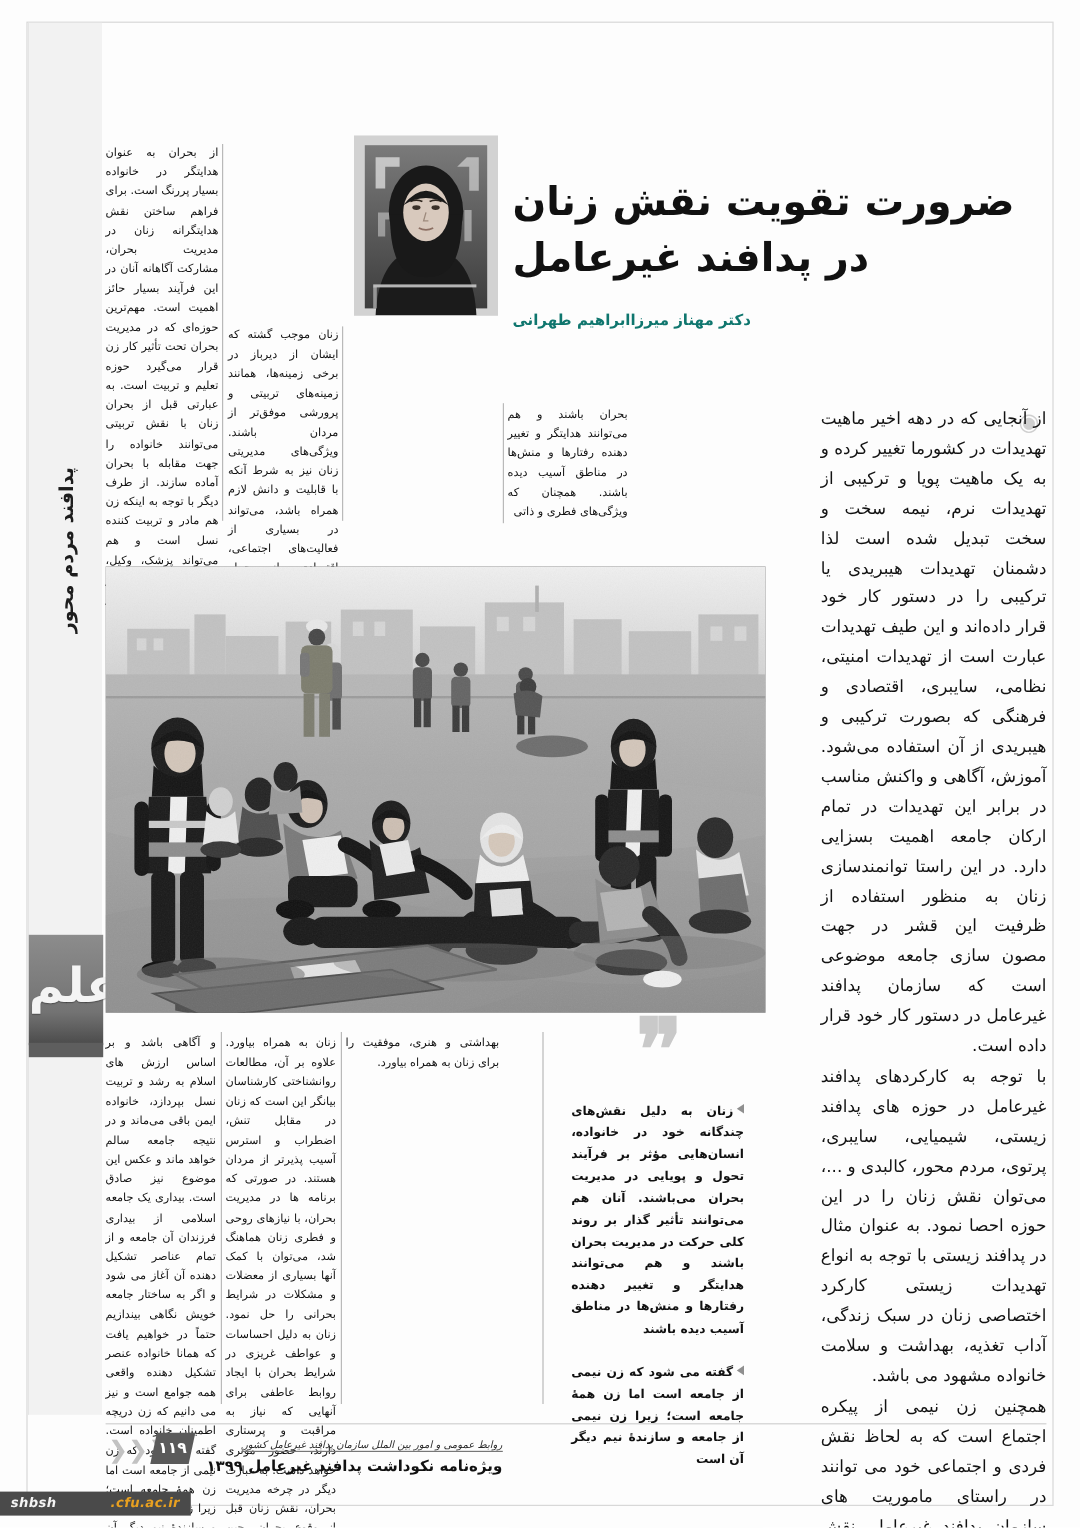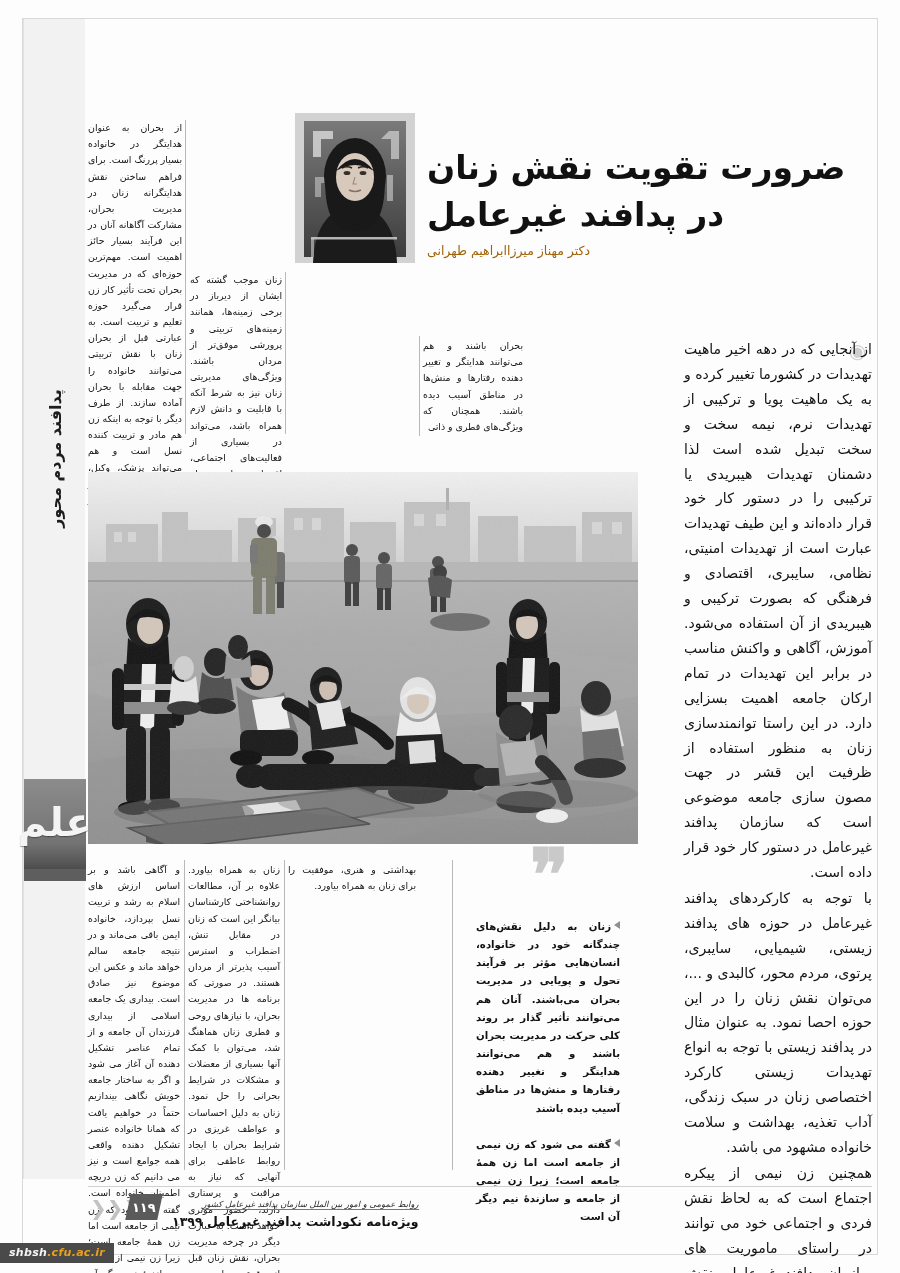--- a/index.html
+++ b/index.html
@@ -49,21 +49,21 @@
     color: #1d1d1d;
     letter-spacing: 0.5px;
   }
   .sidebar-logo {
     position: absolute;
     left: 0; top: 760px;
     width: 62px; height: 92px;
     background: linear-gradient(180deg,#8c8c8c 0%, #737373 70%, #4a4a4a 100%);
     display: flex;
     align-items: center;
-    justify-content: center;
+    justify-content: flex-end;
   }
   .sidebar-logo span {
     font-size: 40px;
     color: #f4f4f4;
     font-weight: bold;
     line-height: 1;
     transform: translateY(-3px);
     text-shadow: 0 1px 1px rgba(0,0,0,.35);
   }
   .sidebar-logo-bar {
@@ -83,24 +83,24 @@
   .headline {
     font-size: 33px;
     font-weight: bold;
     line-height: 1.42;
     color: #111;
     letter-spacing: -0.5px;
     text-align: left;
   }
   .headline .l2 { display: block; }
   .byline {
-    margin-top: 4px;
+    margin-top: 20px;
     font-size: 12.5px;
-    font-weight: normal;
-    color: #a16207;
+    font-weight: bold;
+    color: #0f766e;
     text-align: left;
   }
 
   
   .portrait {
     position: absolute;
     left: 295px; top: 113px;
     width: 120px; height: 150px;
     background: #c9c9c9;
     overflow: hidden;
@@ -254,21 +254,21 @@
     left: 0; top: 1243px;
     background: #4a4a4a;
     padding: 3px 9px 4px 9px;
     font-size: 11px;
     font-weight: bold;
     font-style: italic;
     letter-spacing: .3px;
     direction: ltr;
   }
   .wm-a { color: #f4f4f4; }
-  .wm-b { color: #e8a020; }
+  .wm-b { color: #e8a020; padding-left: 45px; }
 </style>
 </head>
 <body>
 
 <div class="page">
 
   <div class="page-frame"></div>
 
   <div class="sidebar">
     <div class="sidebar-label">پدافند مردم محور</div>

